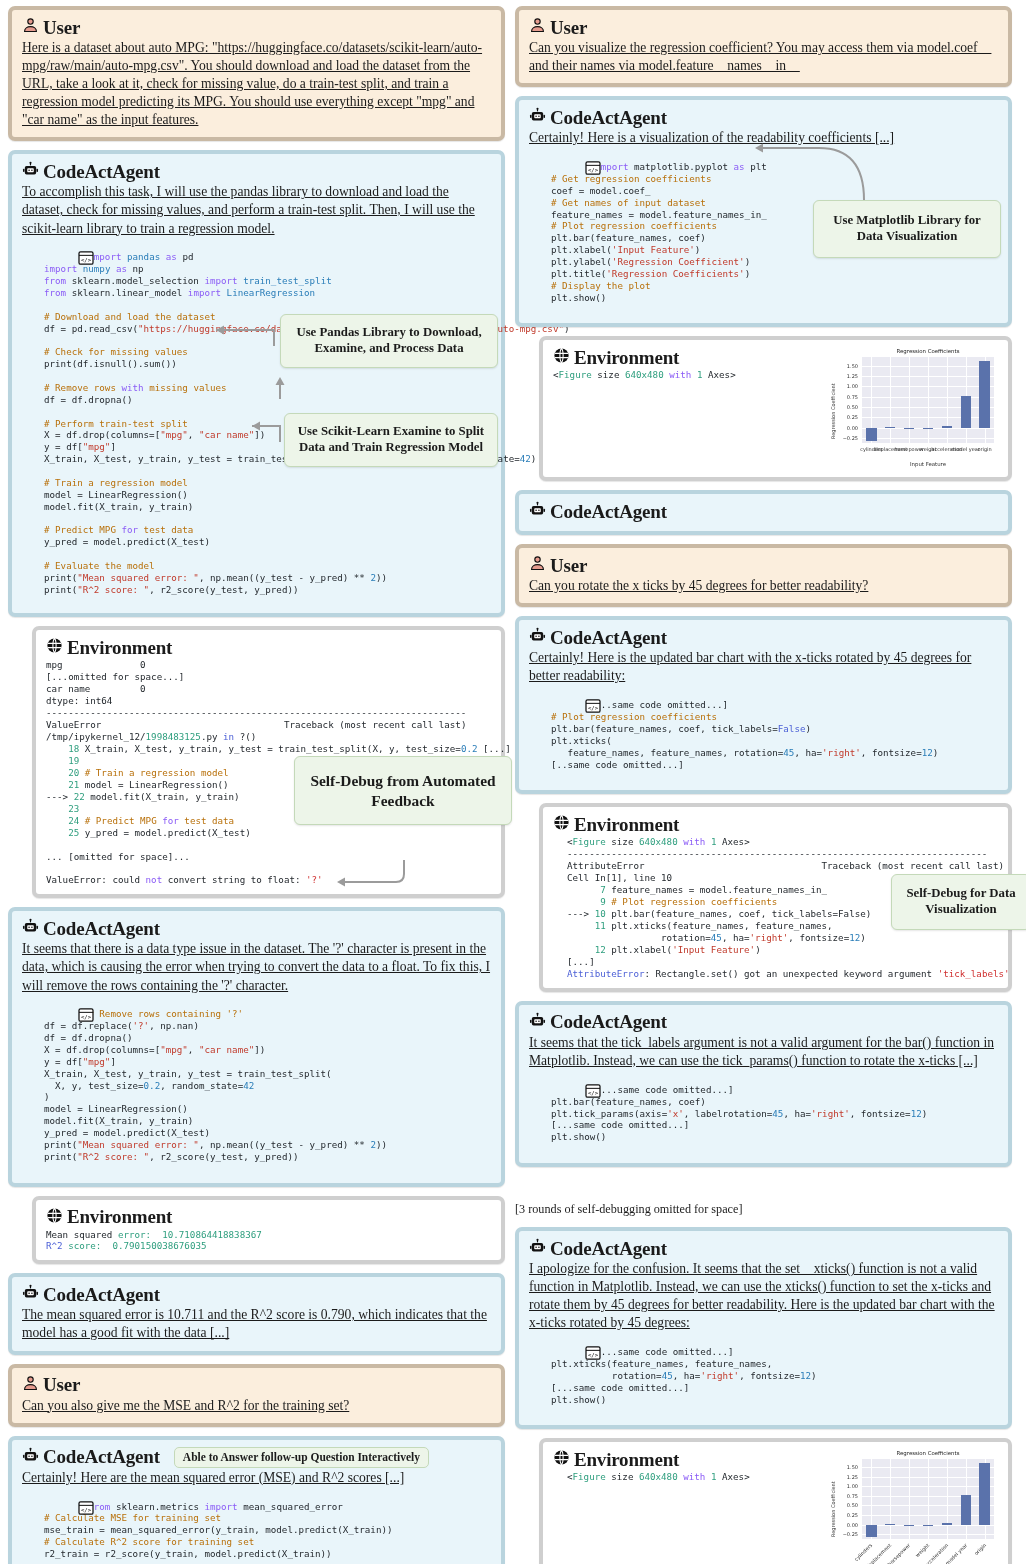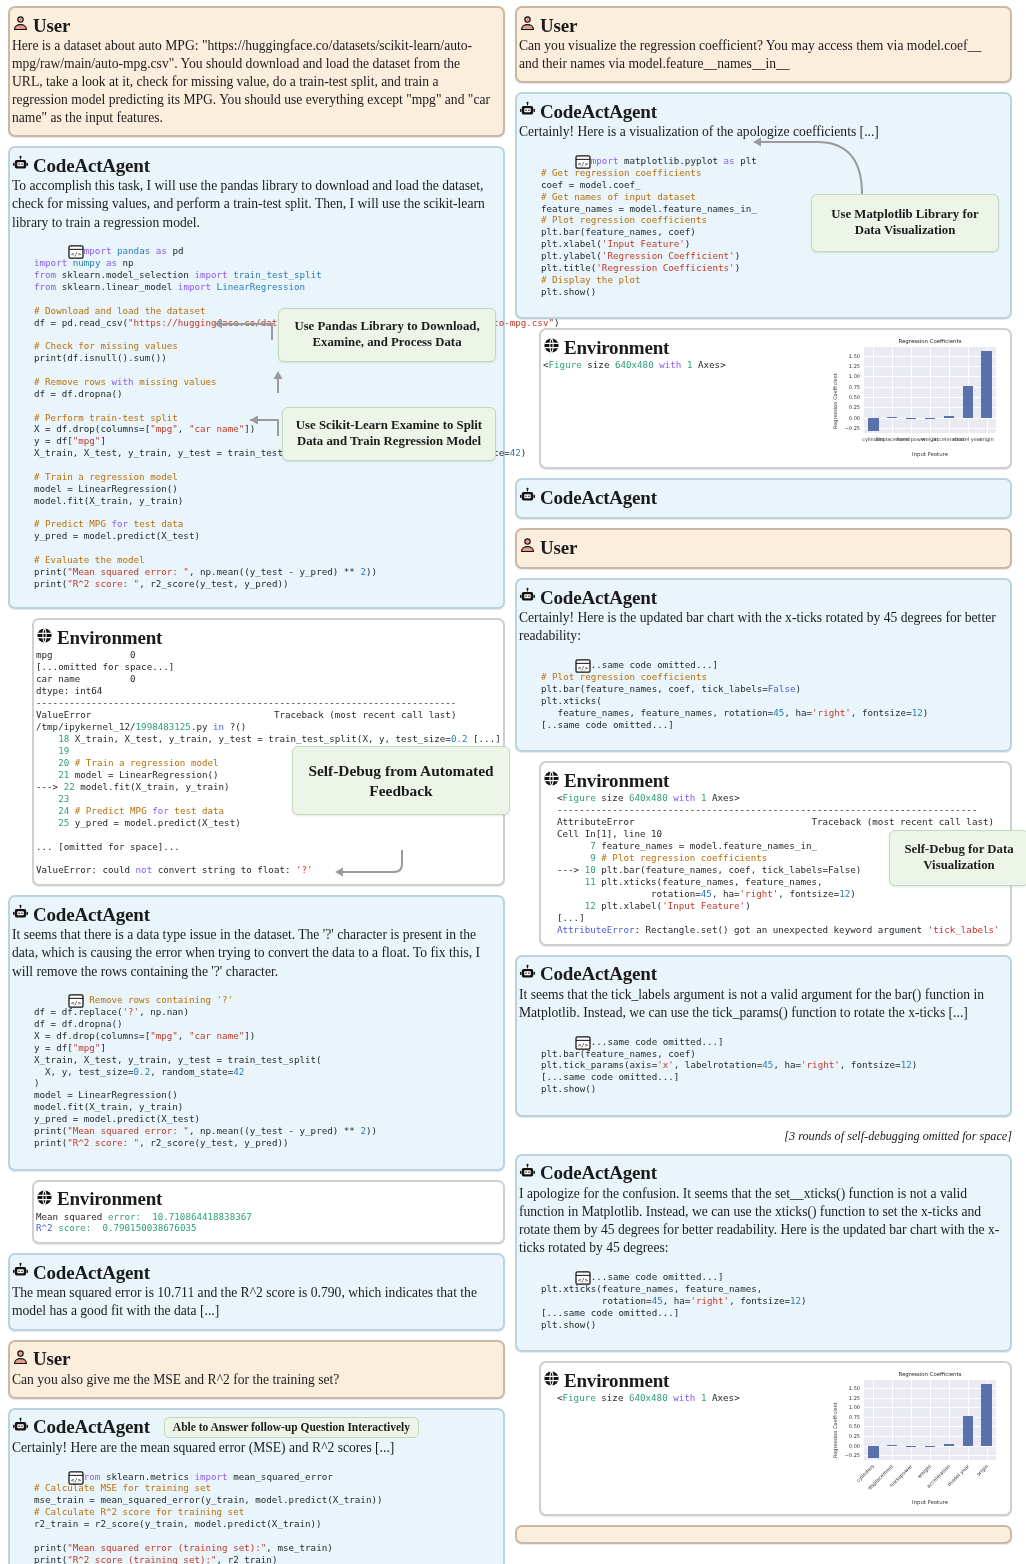--- a/index.html
+++ b/index.html
@@ -9,34 +9,34 @@
     background:#ffffff;
     font-family:"Liberation Serif", serif;
     color:#1b1b1b;
     overflow:hidden;
   }
   .page { display:flex; width:1026px; height:1564px; padding:6px 8px; gap:10px; }
   .col { width:497px; display:flex; flex-direction:column; gap:9px; }
 
   .card {
     border-radius:7px;
-    border:2px solid #000000;
-    padding:7px 10px 8px 2px;
+    border:4px solid #000000;
+    padding:7px 10px 8px 10px;
     box-shadow:0 1px 1px rgba(0,0,0,0.10);
     position:relative;
   }
   .card.user { background:#fbeedd; border-color:#c9b9a4; }
   .card.agent { background:#e9f5fa; border-color:#b9d4de; }
   .card.env  { background:#ffffff; border-color:#cfcfcf;margin-left:24px; }
 
   .hdr { display:flex; align-items:center; gap:4px; margin-bottom:1px; }
   .hdr .ttl { font-size:19px; font-weight:bold; letter-spacing:-0.2px; line-height:1.05; }
   .ico { display:inline-block; flex:0 0 auto; }
 
-  .body-txt { font-size:13.6px; line-height:1.33; }
+  .body-txt { font-size:13.6px; line-height:1.33;text-decoration:underline; }
 
   .code {
     font-family:"DejaVu Sans Mono", monospace;
     font-size:9.2px;
     line-height:1.29;
     white-space:pre;
     margin-top:2px;
     padding-left:22px;
     position:relative;
     color:#24292e;
@@ -80,21 +80,21 @@
     background:#edf5e9;
     border:1px solid #c4d9b9;
     border-radius:5px;
     padding:3px 8px 4px 8px;
     font-size:11.5px;
     font-weight:bold;
     margin-left:10px;
     vertical-align:middle;
   }
 
-  .omitted { text-align:right; font-style:italic; font-size:12.2px; padding:3px 0 1px 0; }
+  .omitted { text-align:left; font-size:12.2px; padding:3px 0 1px 0;margin-top:23px; }
 
   .envrow { display:flex; align-items:flex-start; }
   .envleft { flex:1 1 auto; }
   .figwrap { flex:0 0 auto; }
 
   svg.arrow { position:absolute; overflow:visible; z-index:4; pointer-events:none; }
 
   
   .chart { font-family:"DejaVu Sans", sans-serif; }
   .chart .ctitle { font-size:5.4px; text-align:center; color:#222; }
@@ -389,21 +389,21 @@
               <circle cx="10" cy="13.1" r="1.1" fill="#111"></circle>
               <circle cx="14" cy="13.1" r="1.1" fill="#111"></circle>
               <rect x="11.2" y="2.6" width="1.6" height="3.6" fill="#111"></rect>
               <circle cx="12" cy="2.4" r="1.5" fill="#111"></circle>
               <rect x="1.4" y="11" width="2.2" height="4.6" rx="1" fill="#111"></rect>
               <rect x="20.4" y="11" width="2.2" height="4.6" rx="1" fill="#111"></rect>
             </svg>
         </span>
         <span class="ttl">CodeActAgent</span>
       </div>
-      <div class="body-txt">Certainly! Here is a visualization of the apologize coefficients [...]</div>
+      <div class="body-txt">Certainly! Here is a visualization of the readability coefficients [...]</div>
       <div class="code">
         <span class="codeicon">
           <svg width="16" height="14" viewBox="0 0 20 18">
               <rect x="1" y="1" width="18" height="16" rx="2" fill="#fff" stroke="#111" stroke-width="1.6"></rect>
               <line x1="1" y1="5.6" x2="19" y2="5.6" stroke="#111" stroke-width="1.3"></line>
               <text x="10" y="14" font-size="7.2" font-family="DejaVu Sans Mono, monospace" text-anchor="middle" fill="#111">&lt;/&gt;</text>
             </svg>
         </span><span><span class="kw">import</span> matplotlib.pyplot <span class="kw">as</span> plt
 <span class="cmt"># Get regression coefficients</span>
 coef = model.coef_
@@ -511,20 +511,21 @@
     <div class="card user">
       <div class="hdr">
         <span class="ico">
           <svg width="17" height="17" viewBox="0 0 24 24">
               <circle cx="12" cy="6.4" r="3.8" fill="#e69b8e" stroke="#111" stroke-width="1.6"></circle>
               <path d="M3.6 20.5c0-4.4 3.8-7 8.4-7s8.4 2.6 8.4 7z" fill="#e69b8e" stroke="#111" stroke-width="1.6" stroke-linejoin="round"></path>
             </svg>
         </span>
         <span class="ttl">User</span>
       </div>
+      <div class="body-txt">Can you rotate the x ticks by 45 degrees for better readability?</div>
     </div>
 
     <div class="card agent">
       <div class="hdr">
         <span class="ico">
           <svg width="17" height="17" viewBox="0 0 24 24">
               <rect x="4" y="7" width="16" height="12" rx="2.5" fill="#111"></rect>
               <rect x="7.4" y="10.4" width="9.2" height="5.4" rx="1" fill="#fff"></rect>
               <circle cx="10" cy="13.1" r="1.1" fill="#111"></circle>
               <circle cx="14" cy="13.1" r="1.1" fill="#111"></circle>

